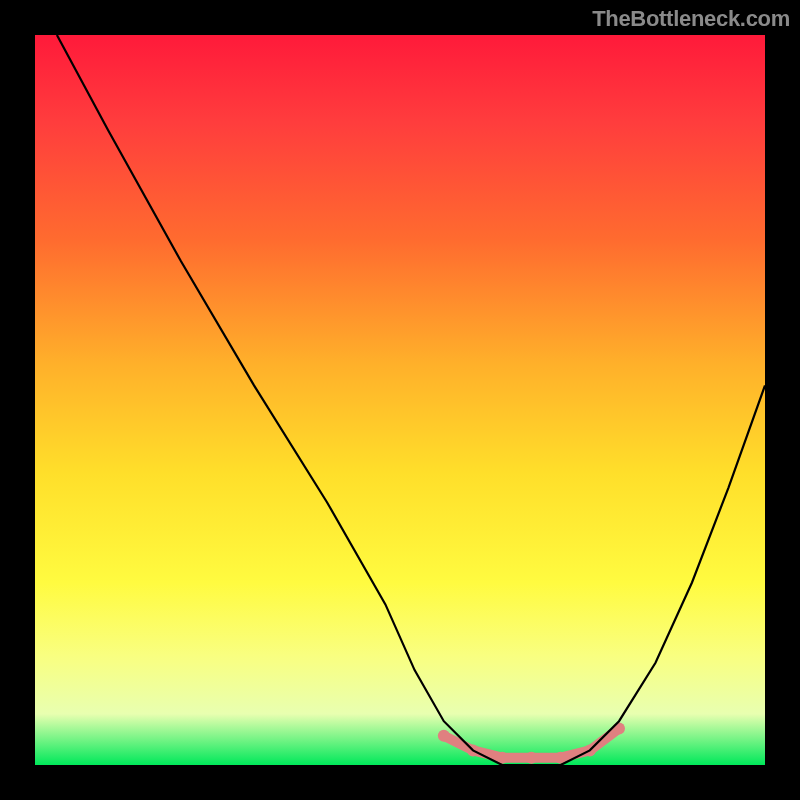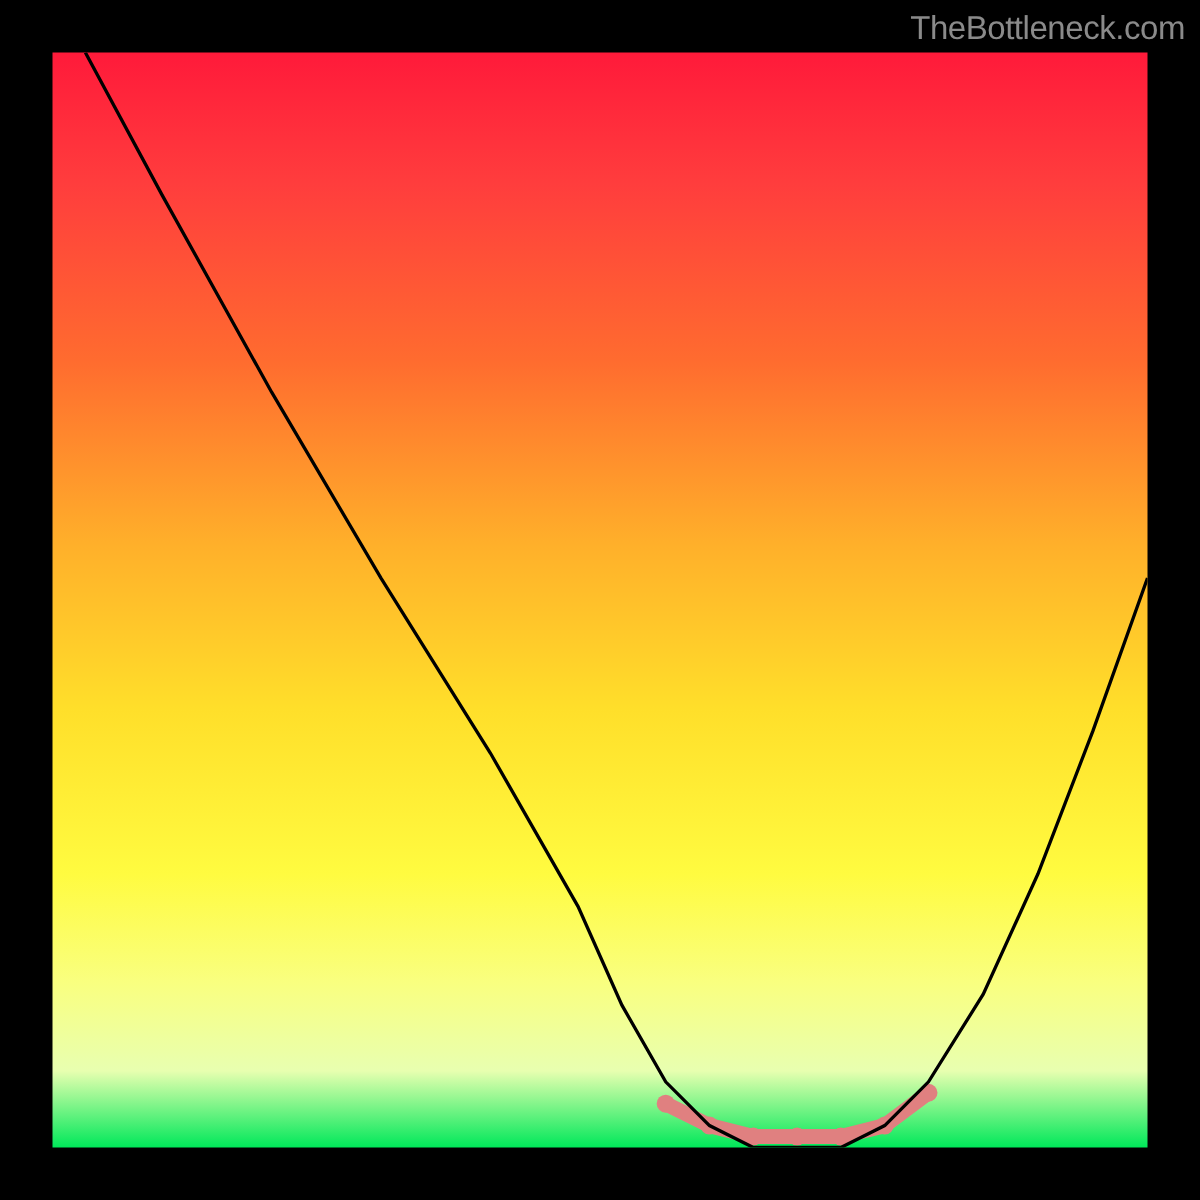--- a/index.html
+++ b/index.html
@@ -43,21 +43,21 @@
     top: 0;
     width: 730px;
     height: 730px;
   }
   .watermark {
     position: absolute;
     top: 6px;
     right: 10px;
     font-family: Arial, Helvetica, sans-serif;
     font-size: 22px;
-    font-weight: 400;
+    font-weight: 700;
     color: #8a8a8a;
     letter-spacing: -0.3px;
   }
 </style>
 </head>
 <body>
 
 <div class="frame">
   <div class="watermark">TheBottleneck.com</div>
 

